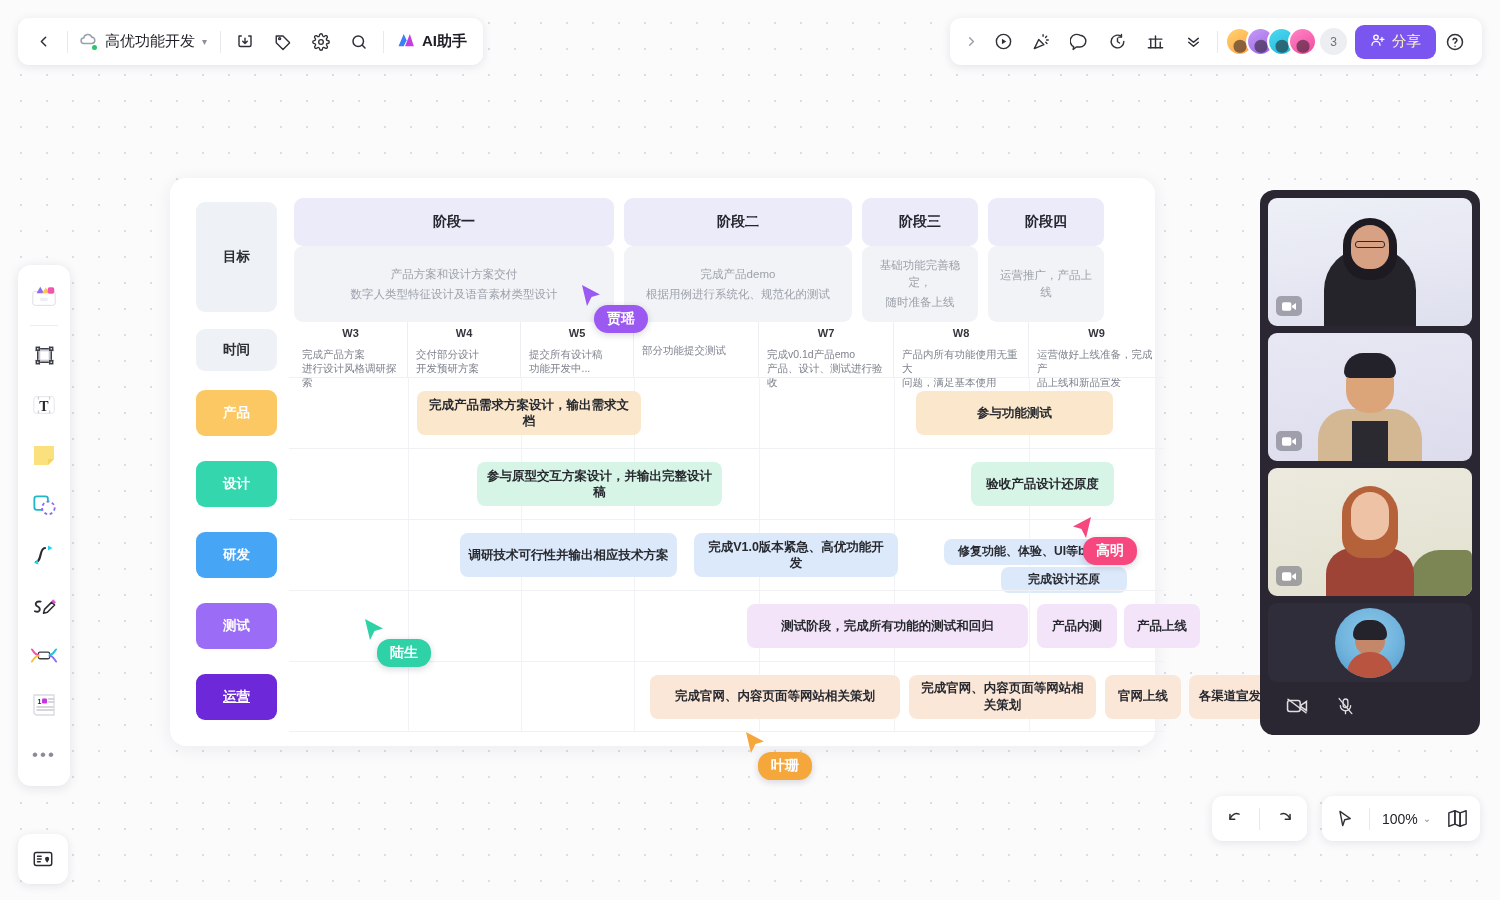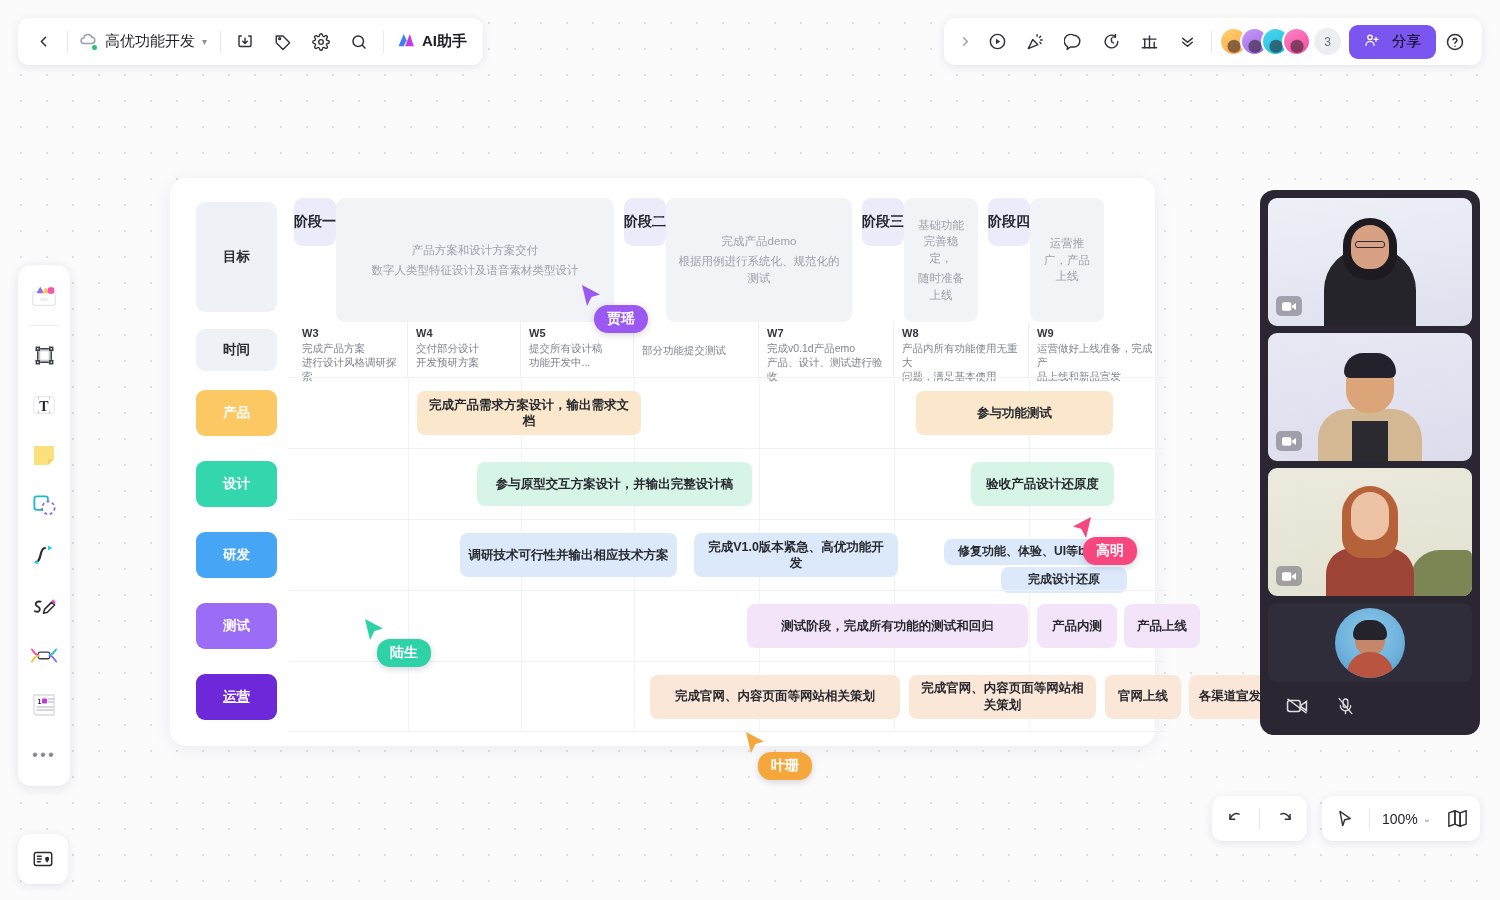--- a/index.html
+++ b/index.html
@@ -60,23 +60,23 @@
     content: ""; position: absolute; left: 50%; top: 52%;
     width: 13px; height: 13px; border-radius: 50% 50% 45% 45%;
     transform: translate(-50%,-18%); background: rgba(40,30,35,.55);
   }
   .av-more {
     width: 27px; height: 27px; border-radius: 50%; background: #eceef2;
     color: #6d707c; font-size: 12px; display: flex; align-items: center;
     justify-content: center; margin-left: 3px; cursor: pointer;
   }
   .share-btn {
-    display: flex; align-items: center; gap: 12px; height: 34px;
+    display: flex; align-items: center; gap: 6px; height: 34px;
     padding: 0 15px; border-radius: 9px; background: #7b55f0;
-    color: #000000; font-size: 14.5px; cursor: pointer; margin-left: 4px;
+    color: #fef9c3; font-size: 14.5px; cursor: pointer; margin-left: 4px;
     border: none;
   }
 
   
   .left-tools {
     position: absolute; left: 18px; top: 265px; width: 52px;
     background: #fff; border-radius: 13px; padding: 7px 0;
     box-shadow: 0 2px 12px rgba(25,30,60,.11);
     display: flex; flex-direction: column; align-items: center; gap: 2px;
   }
@@ -131,42 +131,42 @@
     font-size: 13.5px; font-weight: bold;
   }
   .rl-goal { height: 110px; background: #eef2f6; color: #2b2d33; }
   .rl-time { height: 42px; background: #eef2f6; color: #2b2d33; }
   .rl-lane { height: 46px; color: #fff; }
 
   .cell { position: relative; }
 
   
   .phases { display: flex; gap: 10px; padding: 6px 8px 0 5px; height: 130px; }
-  .phase { display: flex; flex-direction: row; }
+  .phase { display: flex; flex-direction: column; }
   .phase-title {
     height: 48px; border-radius: 9px; background: #ecebfa;
     display: flex; align-items: center; justify-content: center;
     font-size: 14px; font-weight: bold; color: #24262d;
   }
   .phase-desc {
     flex: 1; border-radius: 9px; background: #f1f3f6;
     display: flex; flex-direction: column; align-items: center;
     justify-content: center; gap: 3px;
     font-size: 11.5px; color: #9da1ab; line-height: 1.45; text-align: center;
     padding: 4px 10px;
   }
   .p1 { width: 320px; } .p2 { width: 228px; } .p3 { width: 116px; } .p4 { width: 116px; }
 
   
   .weeks { display: flex; height: 55px; padding-left: 5px; }
   .week {
     padding: 5px 8px 0 8px; border-right: 1px solid #eceef1;
   }
   .week:last-child { border-right: none; }
-  .wk-id { font-size: 11px; font-weight: bold; color: #34363d; margin-bottom: 2px; }
+  .wk-id { font-size: 11px; font-weight: bold; color: #34363d; margin-bottom: 8px; text-align: center; }
   .wk-txt { font-size: 10.5px; color: #7f838e; line-height: 1.35; }
 
   
   .lane {
     position: relative; height: 71px;
     border-top: 1px solid #f0f1f4;
     padding-left: 5px;
   }
   .lane.last { border-bottom: 1px solid #f0f1f4; }
   .lane-vgrid { position: absolute; inset: 0; pointer-events: none; }
@@ -543,21 +543,21 @@
     <div class="cell">
       <div class="lane">
         <div class="lane-vgrid">
           <div class="vline" style="left:119px"></div>
             <div class="vline" style="left:232px"></div>
           <div class="vline" style="left:345px"></div>
             <div class="vline" style="left:470px"></div>
           <div class="vline" style="left:605px"></div>
             <div class="vline" style="left:740px"></div>
         </div>
-        <div class="chip" style="left:188px;width:275px;background:#d6f5e6;">参与原型交互方案设计，并输出完整设计稿</div>
+        <div class="chip" style="left:188px;width:245px;background:#d6f5e6;">参与原型交互方案设计，并输出完整设计稿</div>
         <div class="chip" style="left:682px;width:143px;background:#d6f5e6;">验收产品设计还原度</div>
       </div>
     </div>
 
     <div class="rowlabel">
         <div class="rl-box rl-lane" style="background:#46a6f5;">研发</div>
       </div>
     <div class="cell">
       <div class="lane">
         <div class="lane-vgrid">

